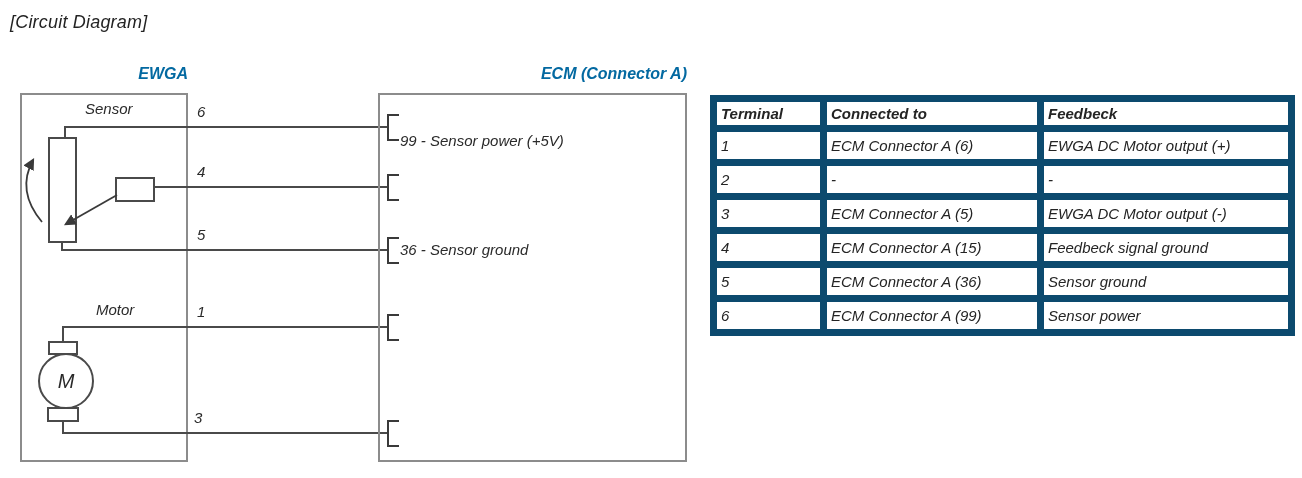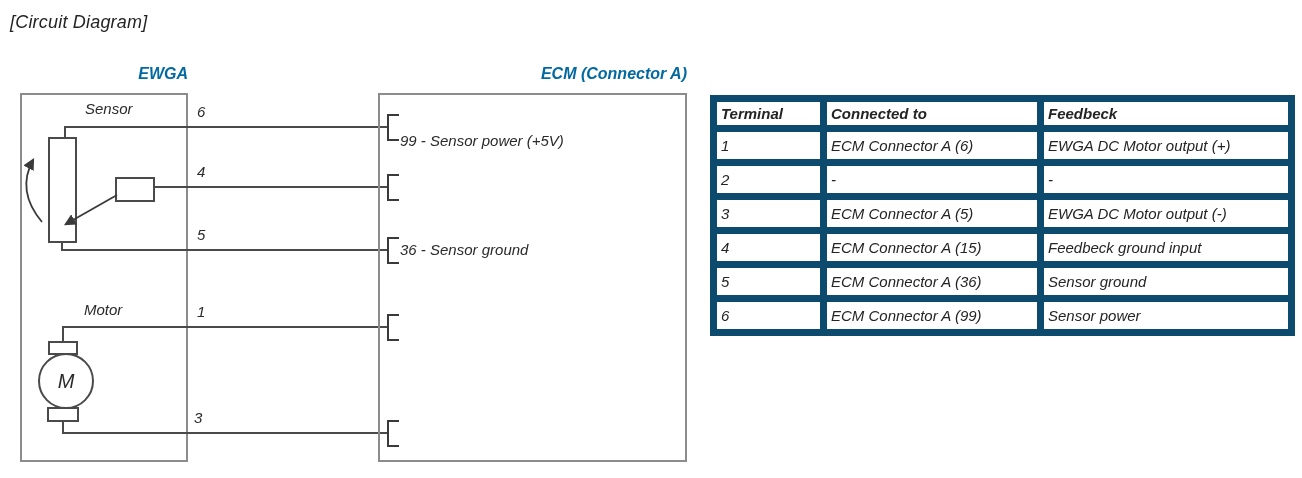--- a/index.html
+++ b/index.html
@@ -131,21 +131,21 @@
 <body>
 
 <div class="page">
 
   <div class="section-title" style="left:10px; top:12px;">[Circuit Diagram]</div>
 
   <div class="box-title" style="left:20px; top:65px; width:168px;">EWGA</div>
   <div class="comp-box" style="left:20px; top:93px; width:168px; height:369px;"></div>
 
   <div class="inner-label" style="left:85px; top:100px; width:83px;">Sensor</div>
-  <div class="inner-label" style="left:84px; top:301px; width:77px;">Motor</div>
+  <div class="inner-label" style="left:96px; top:301px; width:77px;">Motor</div>
 
   <div class="pot-rect"></div>
   <div class="wiper-rect"></div>
   <svg class="arrow-svg" viewBox="0 0 200 260">
     <defs>
       <marker id="ah" viewBox="0 0 10 10" refX="8" refY="5" markerWidth="6.5" markerHeight="6.5" orient="auto-start-reverse">
         <path d="M0,0 L10,5 L0,10 z" fill="#3a3a3a"></path>
       </marker>
     </defs>
     <path d="M 42 222 Q 16 191 33 160" fill="none" stroke="#3a3a3a" stroke-width="1.8" marker-end="url(#ah)"></path>
@@ -212,21 +212,21 @@
         <td>-</td>
       </tr>
       <tr>
         <td>3</td>
         <td>ECM Connector A (5)</td>
         <td>EWGA DC Motor output (-)</td>
       </tr>
       <tr>
         <td>4</td>
         <td>ECM Connector A (15)</td>
-        <td>Feedbeck ground input</td>
+        <td>Feedbeck signal ground</td>
       </tr>
       <tr>
         <td>5</td>
         <td>ECM Connector A (36)</td>
         <td>Sensor ground</td>
       </tr>
       <tr>
         <td>6</td>
         <td>ECM Connector A (99)</td>
         <td>Sensor power</td>

